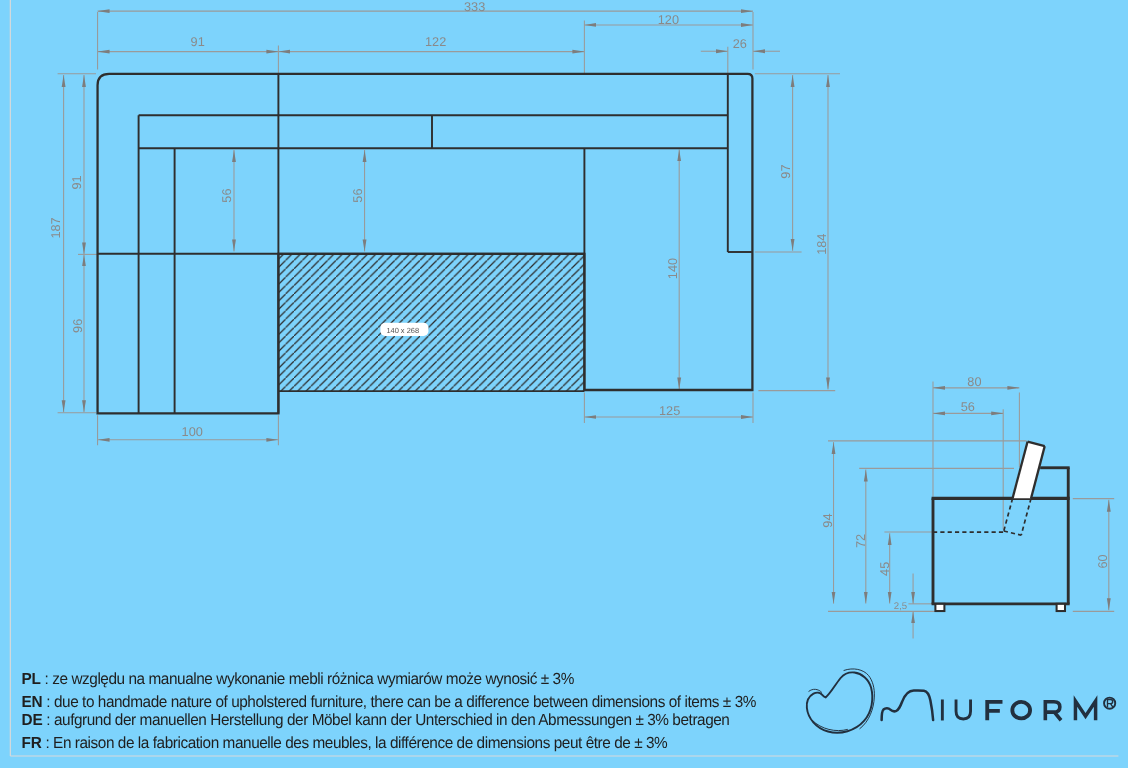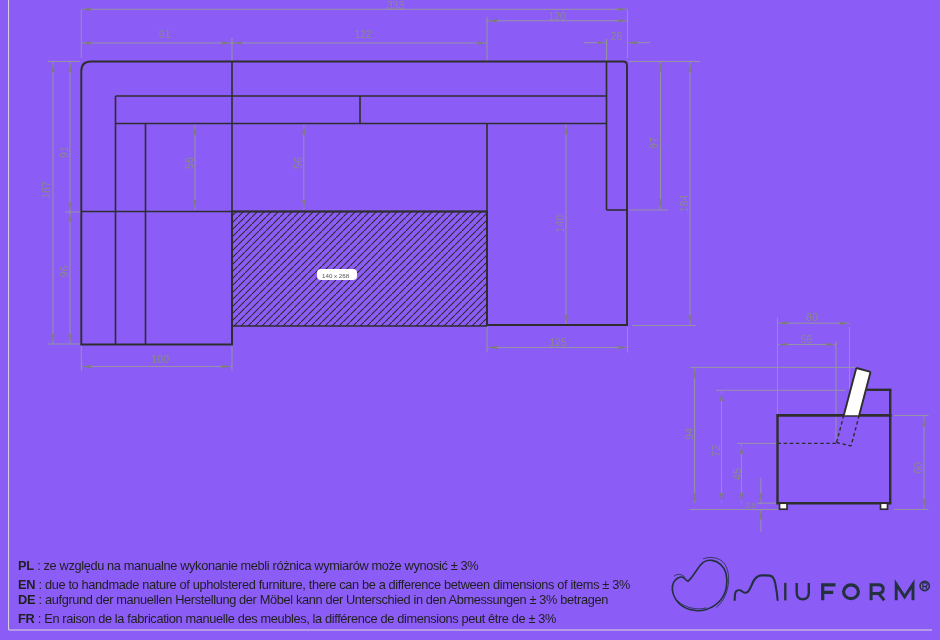--- a/index.html
+++ b/index.html
@@ -1,16 +1,16 @@
 <!DOCTYPE html>
 <html><head>
 <meta charset="utf-8">
 <style>
 html,body{margin:0;padding:0;background:#fff;}
-#page{position:relative;width:940px;height:640px;background:#8b5cf6;overflow:hidden;font-family:"Liberation Sans",sans-serif;}
+#page{position:relative;width:940px;height:640px;background:#7dd3fc;overflow:hidden;font-family:"Liberation Sans",sans-serif;}
 .tl{position:absolute;white-space:nowrap;font-size:13.4px;letter-spacing:-0.38px;color:#1f1f1f;line-height:1;transform:scaleX(0.955);transform-origin:left top;}
 .tl b{letter-spacing:-0.2px;}
 </style>
 </head>
 <body>
 <div id="page">
 <svg width="940" height="640" viewBox="0 0 940 640" style="position:absolute;left:0;top:0">
 <defs>
 <marker id="ah" viewBox="0 0 10 4" refX="10" refY="2" markerWidth="10" markerHeight="4" orient="auto-start-reverse" markerUnits="userSpaceOnUse">
           <path d="M0,0.4 L10,2 L0,3.6 Z" fill="#7d7d7d"></path>

